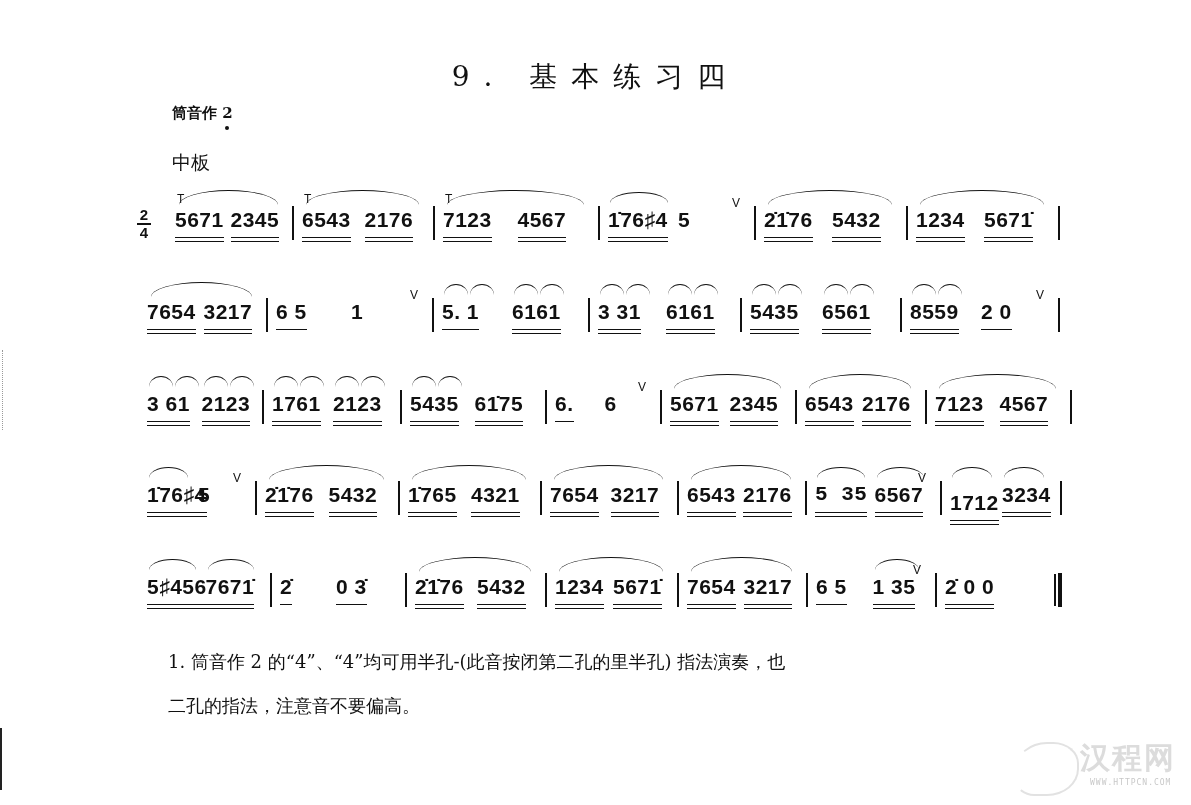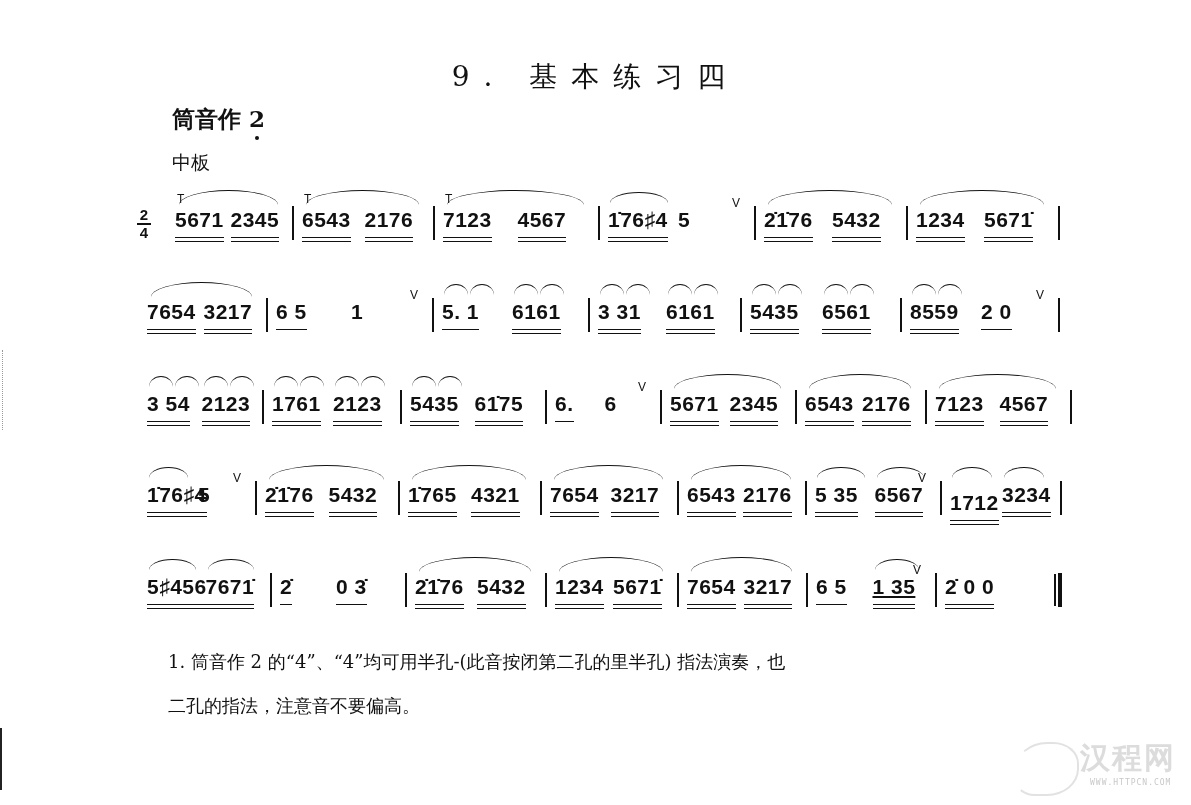--- a/index.html
+++ b/index.html
@@ -5,21 +5,21 @@
   html, body { margin: 0; padding: 0; }
   body {
     width: 1191px; height: 805px; background: #ffffff; position: relative; overflow: hidden;
     font-family: "DejaVu Sans", sans-serif; color: #111;
   }
   .title {
     position: absolute; left: 0; width: 1191px; top: 58px; text-align: center;
     font-family: "DejaVu Serif", serif; font-size: 28px; letter-spacing: 14px; font-weight: normal;
   }
   .key {
-    position: absolute; left: 172px; top: 104px; font-size: 23px; font-weight: bold;
+    position: absolute; left: 172px; top: 104px; font-size: 15px; font-weight: bold;
     font-family: "DejaVu Serif", serif;
   }
   .key .kn { position: relative; display: inline-block; }
   .key .kn::after { content: ""; position: absolute; left: 50%; margin-left: -2px; bottom: -8px; width: 4px; height: 4px; border-radius: 50%; background: #111; }
   .tempo {
     position: absolute; left: 172px; top: 150px; font-size: 19px;
     font-family: "DejaVu Serif", serif;
   }
   .row { position: absolute; left: 0; width: 1191px; height: 90px; }
   .ts {
@@ -134,21 +134,21 @@
       <div class="small-slur" style="left: 850px; width: 24px;"></div>
       <div class="bar" style="left: 900px;"></div>
       <div class="grp" style="left: 910px;"><span>8559</span><div class="u1"></div><div class="u2"></div></div>
       <div class="grp" style="left: 981px;"><span>2 0</span><div class="u1"></div></div>
       <div class="small-slur" style="left: 912px; width: 24px;"></div>
       <div class="small-slur" style="left: 938px; width: 24px;"></div>
       <div class="breath" style="left: 1036px; top: 8px;">V</div>
       <div class="bar" style="left: 1058px;"></div>
     </div>
     <div class="row" style="top: 372px;">
-      <div class="grp" style="left: 147px;"><span>3 54</span><div class="u1"></div><div class="u2"></div></div>
+      <div class="grp" style="left: 147px;"><span>3 61</span><div class="u1"></div><div class="u2"></div></div>
       <div class="grp" style="left: 201.5px;"><span>2123</span><div class="u1"></div><div class="u2"></div></div>
       <div class="small-slur" style="left: 149px; width: 24px;"></div>
       <div class="small-slur" style="left: 175px; width: 24px;"></div>
       <div class="small-slur" style="left: 203.5px; width: 24px;"></div>
       <div class="small-slur" style="left: 229.5px; width: 24px;"></div>
       <div class="bar" style="left: 262px;"></div>
       <div class="grp" style="left: 272px;"><span>1761</span><div class="u1"></div><div class="u2"></div></div>
       <div class="grp" style="left: 333px;"><span>2123</span><div class="u1"></div><div class="u2"></div></div>
       <div class="small-slur" style="left: 274px; width: 24px;"></div>
       <div class="small-slur" style="left: 300px; width: 24px;"></div>
@@ -192,21 +192,21 @@
       <div class="slur" style="left: 412px; width: 114px; top: 2px;"></div>
       <div class="bar" style="left: 540px;"></div>
       <div class="grp" style="left: 550px;"><span>7654</span><div class="u1"></div><div class="u2"></div></div>
       <div class="grp" style="left: 610.5px;"><span>3217</span><div class="u1"></div><div class="u2"></div></div>
       <div class="slur" style="left: 554px; width: 109px; top: 2px;"></div>
       <div class="bar" style="left: 677px;"></div>
       <div class="grp" style="left: 687px;"><span>6543</span><div class="u1"></div><div class="u2"></div></div>
       <div class="grp" style="left: 743px;"><span>2176</span><div class="u1"></div><div class="u2"></div></div>
       <div class="slur" style="left: 691px; width: 100px; top: 2px;"></div>
       <div class="bar" style="left: 805px;"></div>
-      <div class="grp" style="left: 815px;"><span>5 35</span><div class="u1"></div><div class="u2"></div></div>
+      <div class="grp" style="left: 815px; font-family: Liberation Mono, monospace;"><span>5 35</span><div class="u1"></div><div class="u2"></div></div>
       <div class="grp" style="left: 874.5px;"><span>6567</span><div class="u1"></div><div class="u2"></div></div>
       <div class="small-slur" style="left: 817px; width: 47.5px;"></div>
       <div class="small-slur" style="left: 876.5px; width: 47.5px;"></div>
       <div class="breath" style="left: 918px; top: 8px;">V</div>
       <div class="bar" style="left: 940px;"></div>
       <div class="grp" style="left: 950px; margin-top: 8px;"><span>1712</span><div class="u1"></div><div class="u2"></div></div>
       <div class="grp" style="left: 1002px;"><span>3234</span><div class="u1"></div><div class="u2"></div></div>
       <div class="small-slur" style="left: 952px; width: 40px;"></div>
       <div class="small-slur" style="left: 1004px; width: 40px;"></div>
       <div class="bar" style="left: 1060px;"></div>
@@ -226,21 +226,21 @@
       <div class="bar" style="left: 545px;"></div>
       <div class="grp" style="left: 555px;"><span>1234</span><div class="u1"></div><div class="u2"></div></div>
       <div class="grp" style="left: 613px;"><span>5671̇</span><div class="u1"></div><div class="u2"></div></div>
       <div class="slur" style="left: 559px; width: 104px; top: 2px;"></div>
       <div class="bar" style="left: 677px;"></div>
       <div class="grp" style="left: 687px;"><span>7654</span><div class="u1"></div><div class="u2"></div></div>
       <div class="grp" style="left: 743.5px;"><span>3217</span><div class="u1"></div><div class="u2"></div></div>
       <div class="slur" style="left: 691px; width: 101px; top: 2px;"></div>
       <div class="bar" style="left: 806px;"></div>
       <div class="grp" style="left: 816px;"><span>6 5</span><div class="u1"></div></div>
-      <div class="grp" style="left: 872.5px; text-decoration: underline;"><span>1 35</span><div class="u1"></div><div class="u2"></div></div>
+      <div class="grp" style="left: 872.5px;"><span>1 35</span><div class="u1"></div><div class="u2"></div></div>
       <div class="small-slur" style="left: 874.5px; width: 44.5px;"></div>
       <div class="breath" style="left: 913px; top: 8px;">V</div>
       <div class="bar" style="left: 935px;"></div>
       <div class="grp" style="left: 945px;"><span>2̇ 0 0</span><div class="u1"></div><div class="u2"></div></div>
       <div class="bar final" style="left: 1058px;"></div>
     </div>
   </div>
 
 <div class="note-block">
   <p>1.  筒音作 2 的“4”、“4”均可用半孔-(此音按闭第二孔的里半孔) 指法演奏，也</p>

